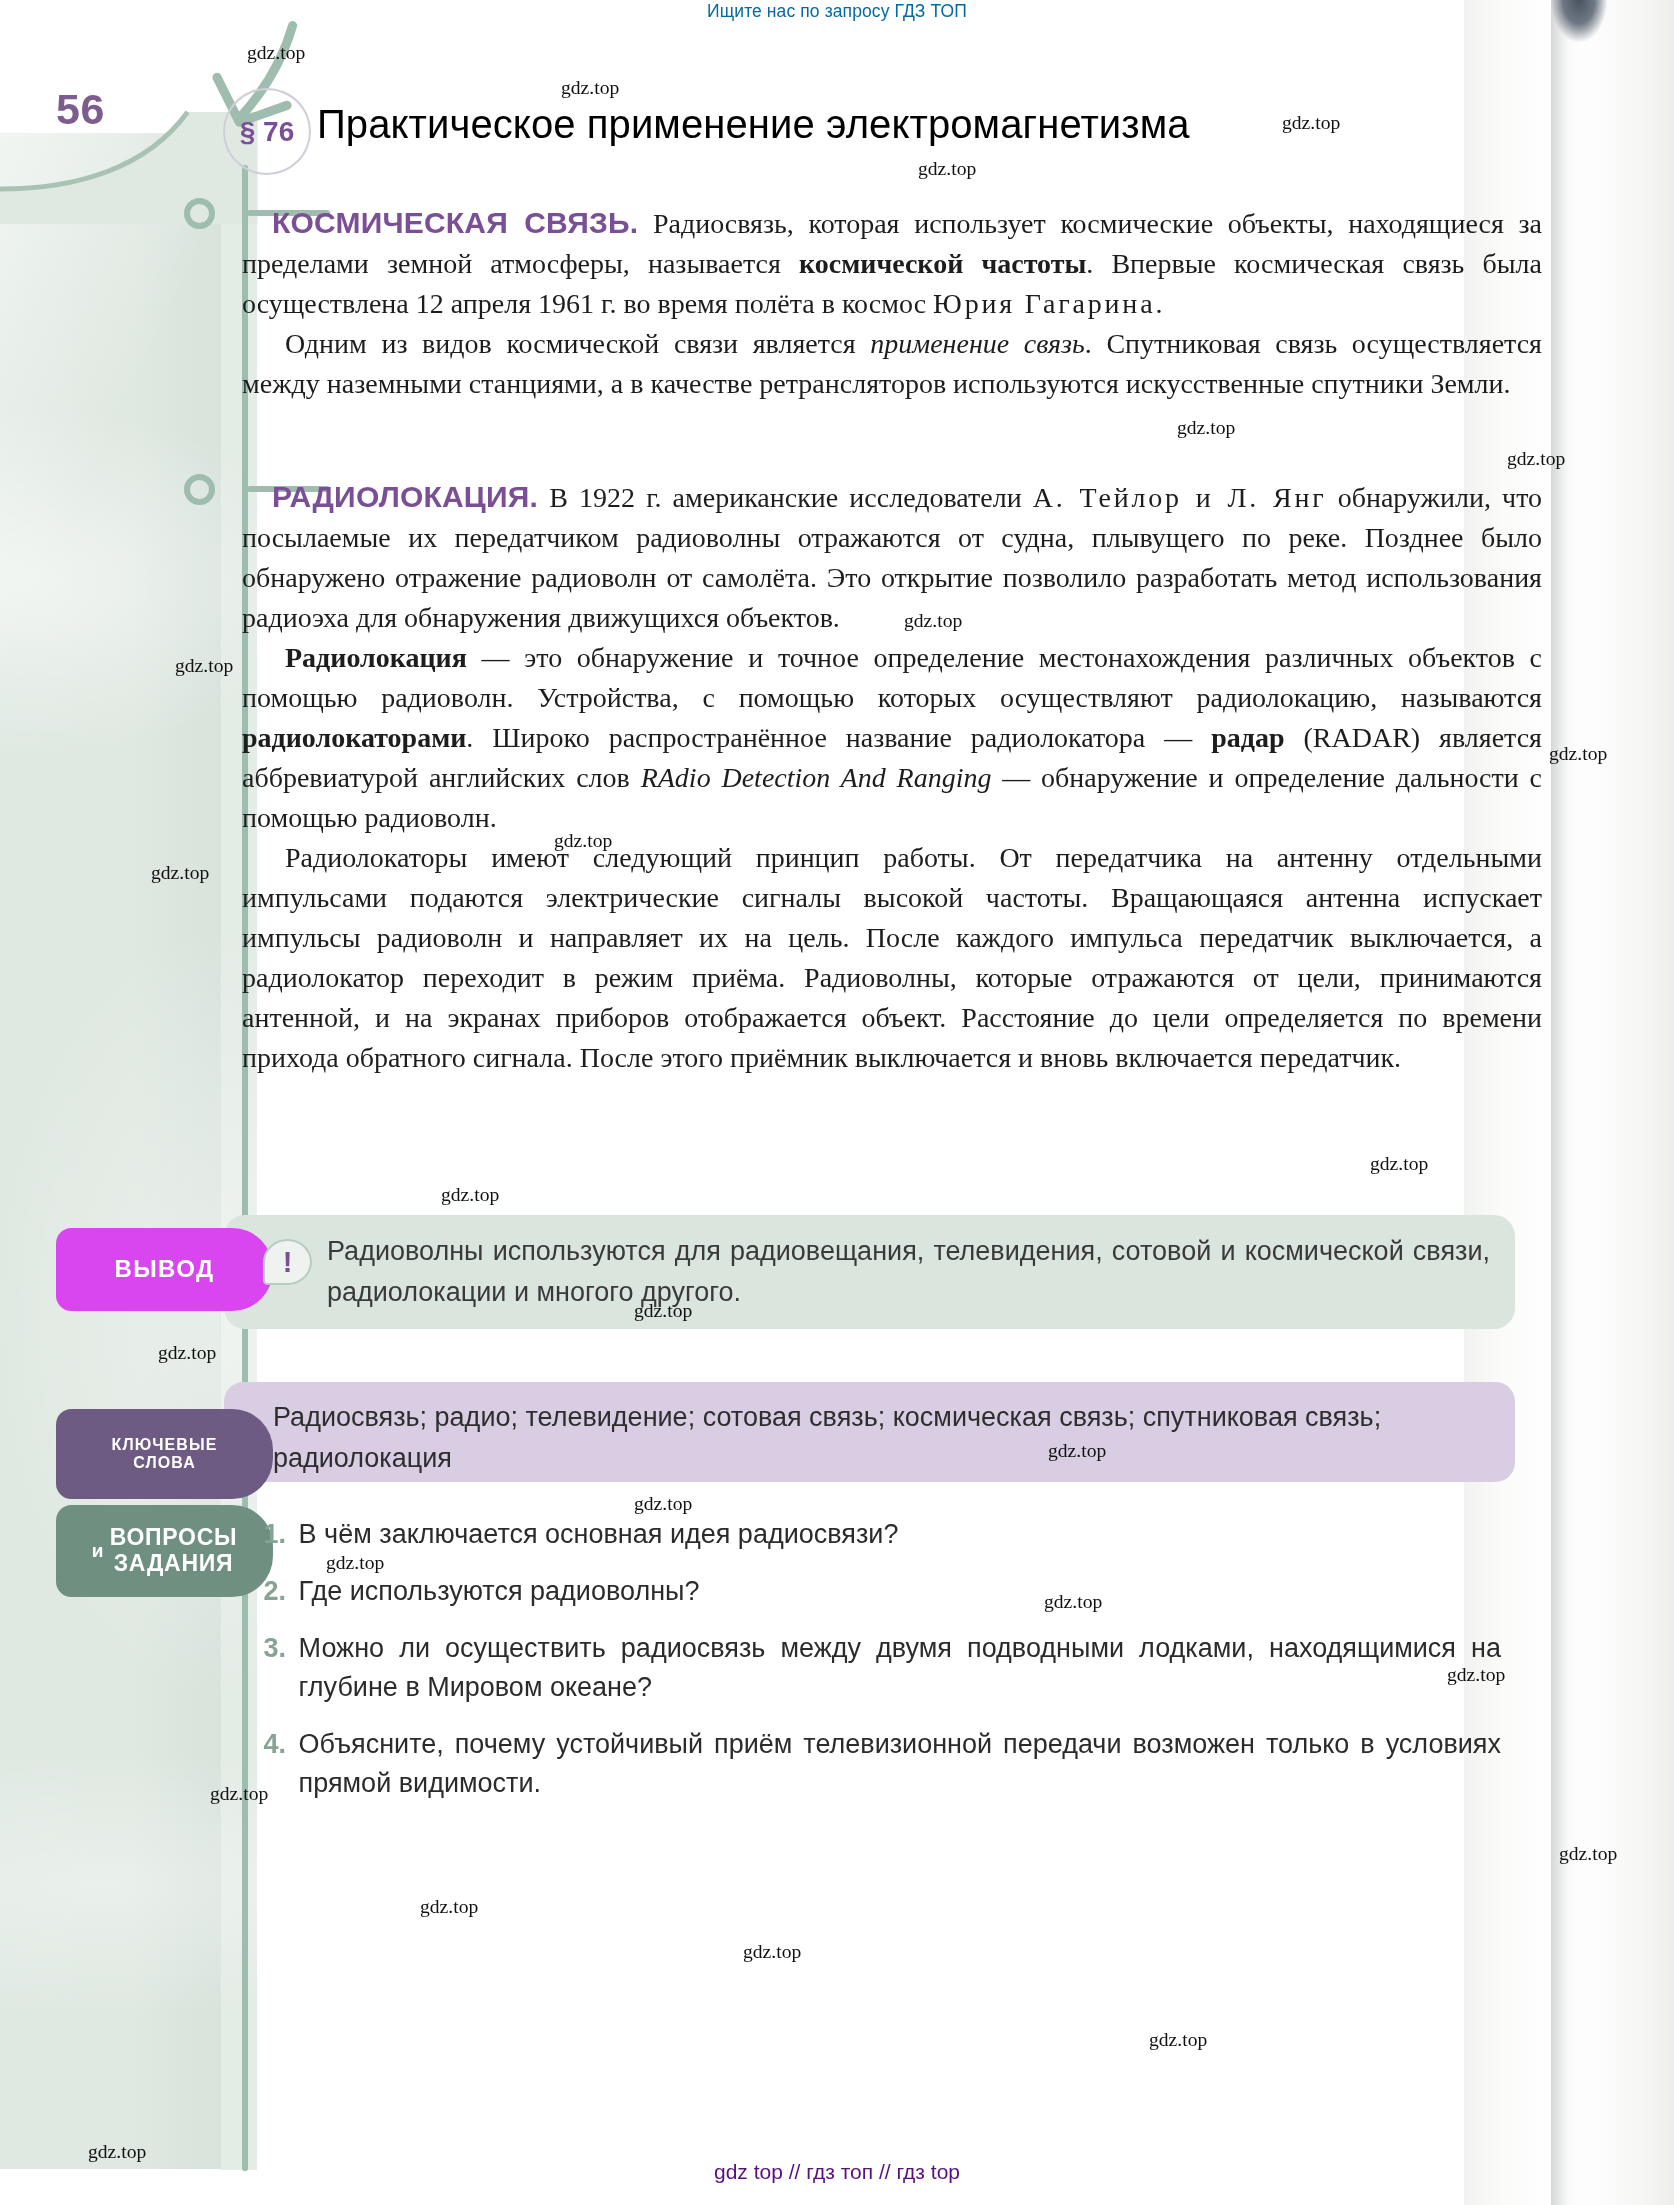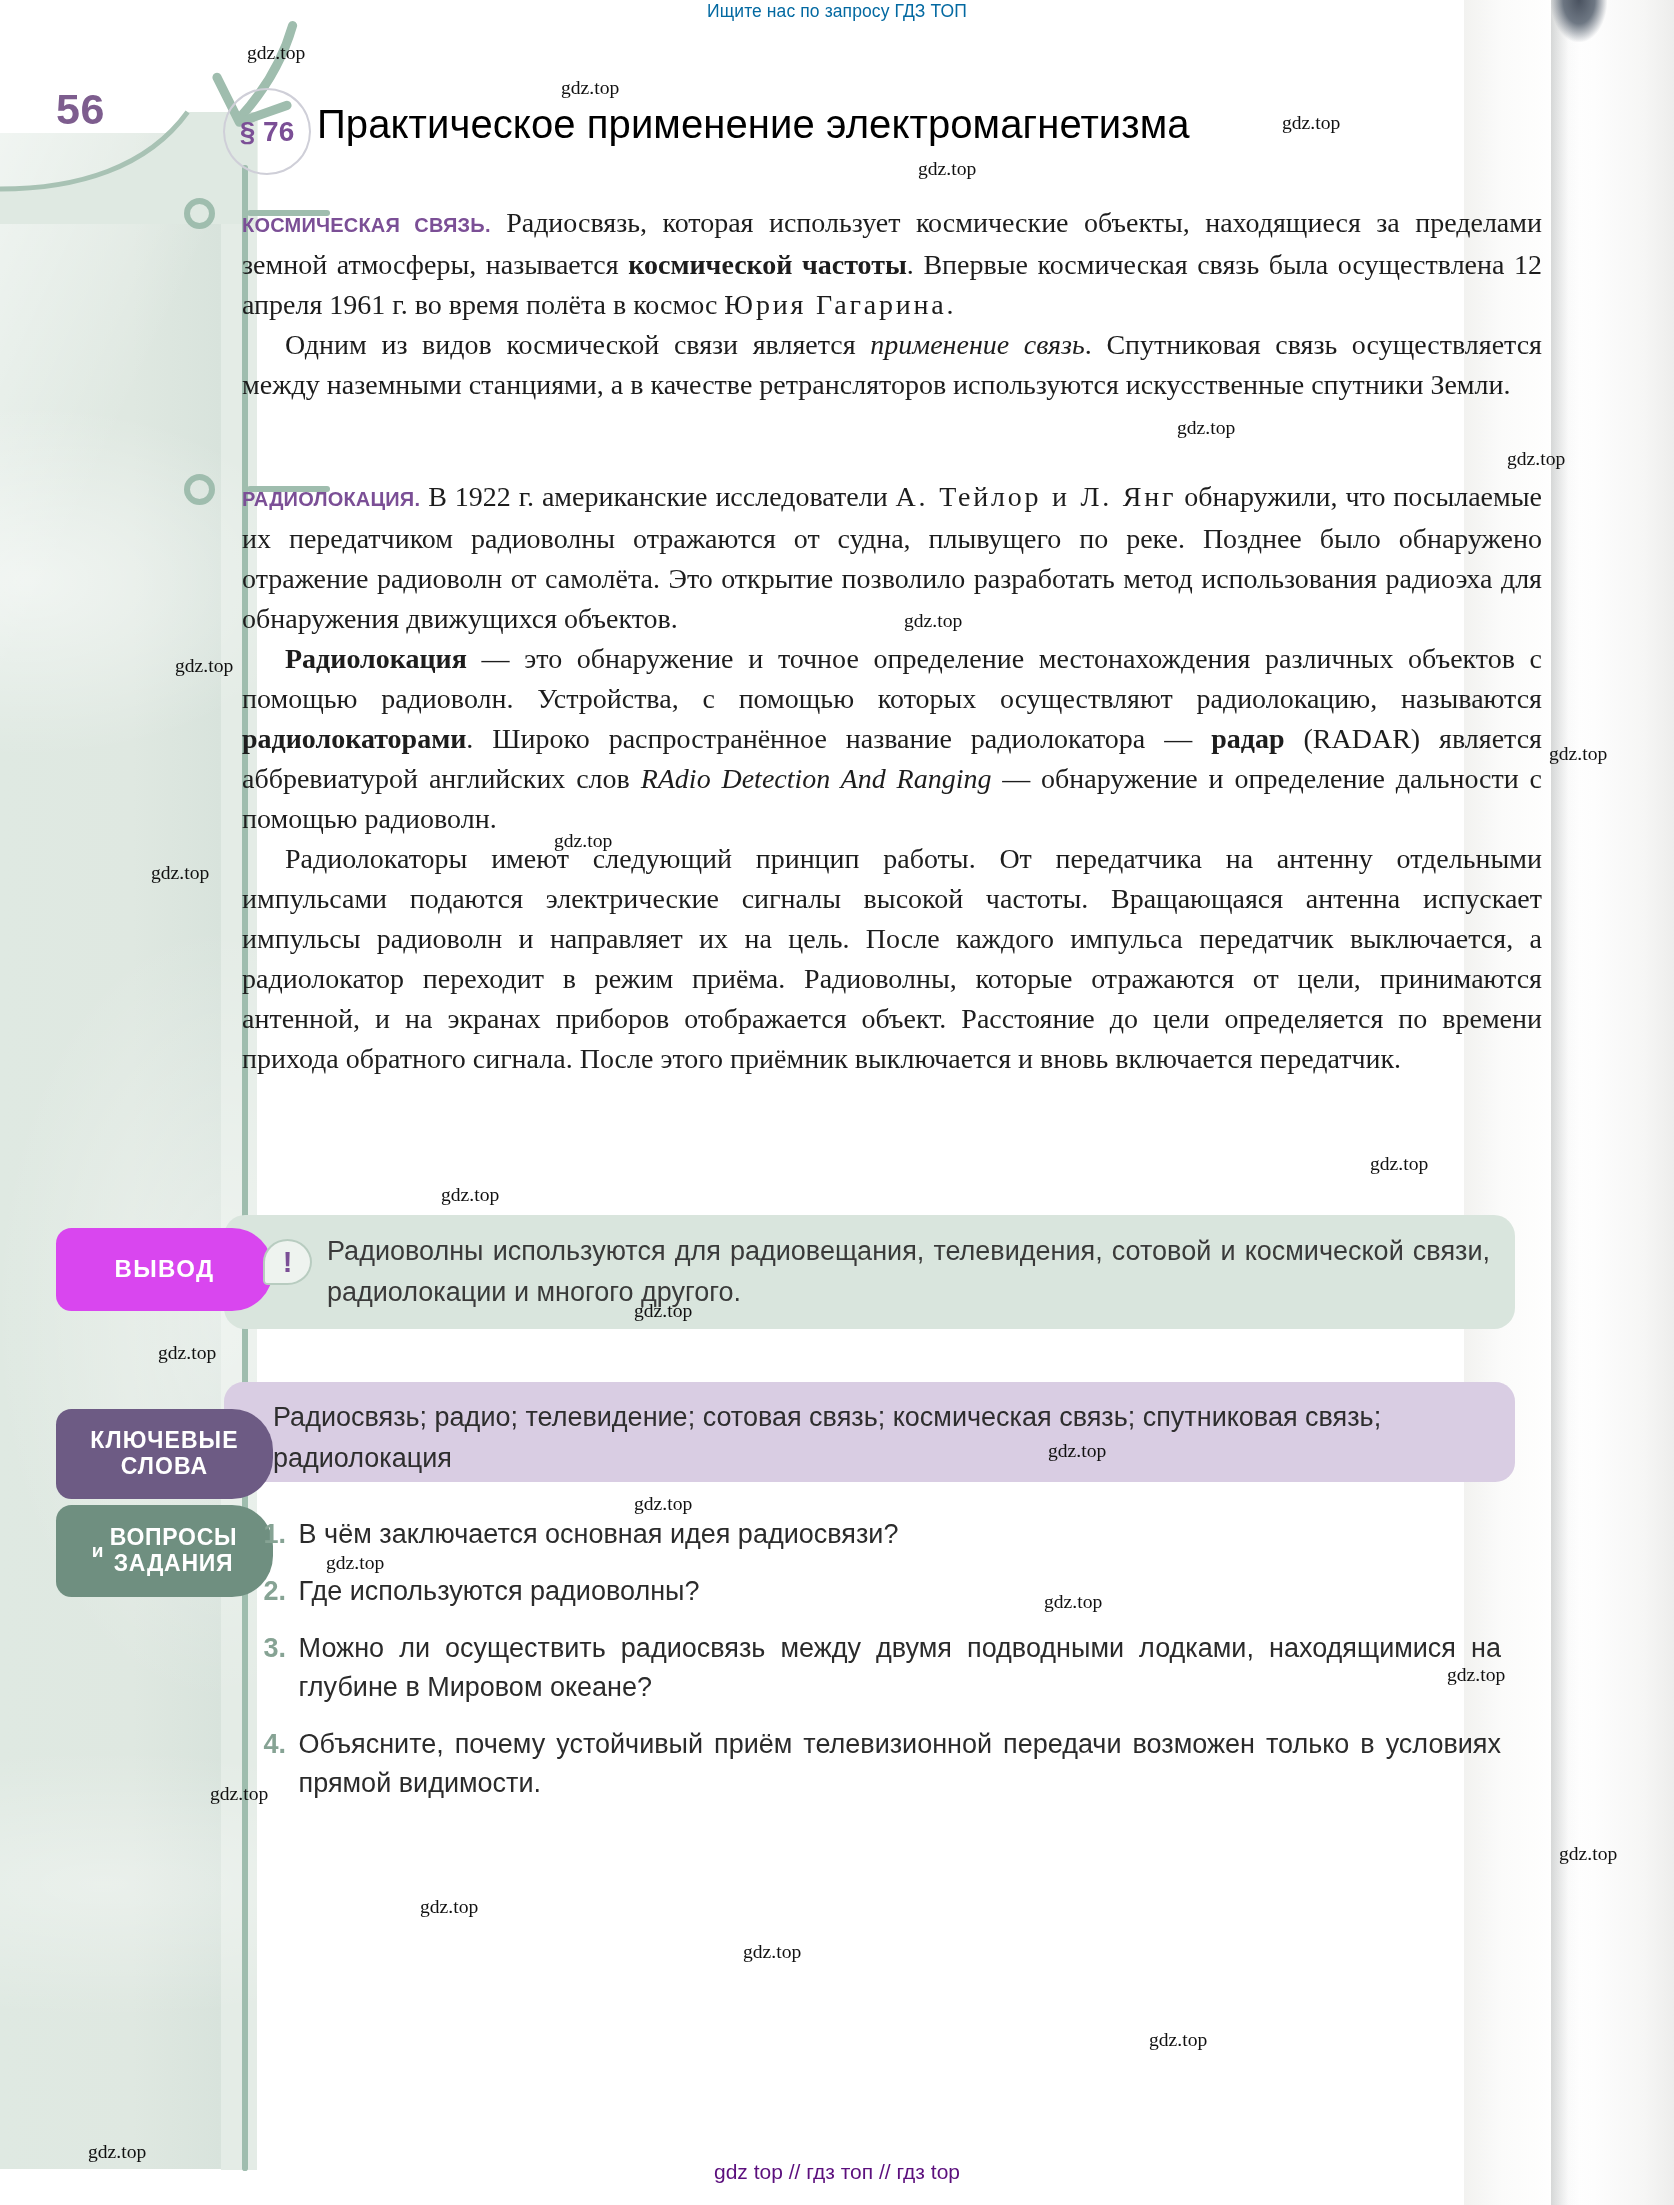--- a/index.html
+++ b/index.html
@@ -97,21 +97,21 @@
   .col{
     position:absolute;left:242px;width:1300px;
     font-family:"Liberation Serif",serif;
     font-size:28px;line-height:40px;color:#1d1d1d;
     text-align:justify;
   }
   .col p{margin:0;text-indent:43px;}
   .col p.noind{text-indent:0;}
   .runin{
     font-family:"Liberation Sans",sans-serif;
-    font-weight:700;color:#7b4f96;font-size:20px;letter-spacing:0.2px;
+    font-weight:700;color:#7b4f96;font-size:30px;letter-spacing:0.2px;margin-left:30px;
   }
   .b{font-weight:700;}
   .i{font-style:italic;}
 
   
   .tab{
     position:absolute;
     display:flex;align-items:center;justify-content:center;
     font-family:"Liberation Sans",sans-serif;font-weight:700;
     color:#ffffff;text-align:center;line-height:1.12;
@@ -135,21 +135,21 @@
   .vyvod-text{
     position:absolute;left:327px;top:1231px;width:1163px;
     font-family:"Liberation Sans",sans-serif;
     font-size:27px;line-height:41px;color:#3a3a3a;text-align:justify;
   }
 
   
   .tab-keywords{
     left:56px;top:1409px;width:217px;height:90px;
     background:#6d5b84;border-radius:15.4px 41px 41px 15.4px;
-    font-size:23px;letter-spacing:1.1px;
+    font-size:16px;letter-spacing:1.1px;
   }
   .panel-keywords{
     position:absolute;left:224px;top:1382px;width:1291px;height:100px;
     background:#d9cde3;border-radius:19.6px;
   }
   .keywords-text{
     position:absolute;left:273px;top:1397px;width:1191px;
     font-family:"Liberation Sans",sans-serif;
     font-size:27px;line-height:41px;color:#2e2e2e;
   }

